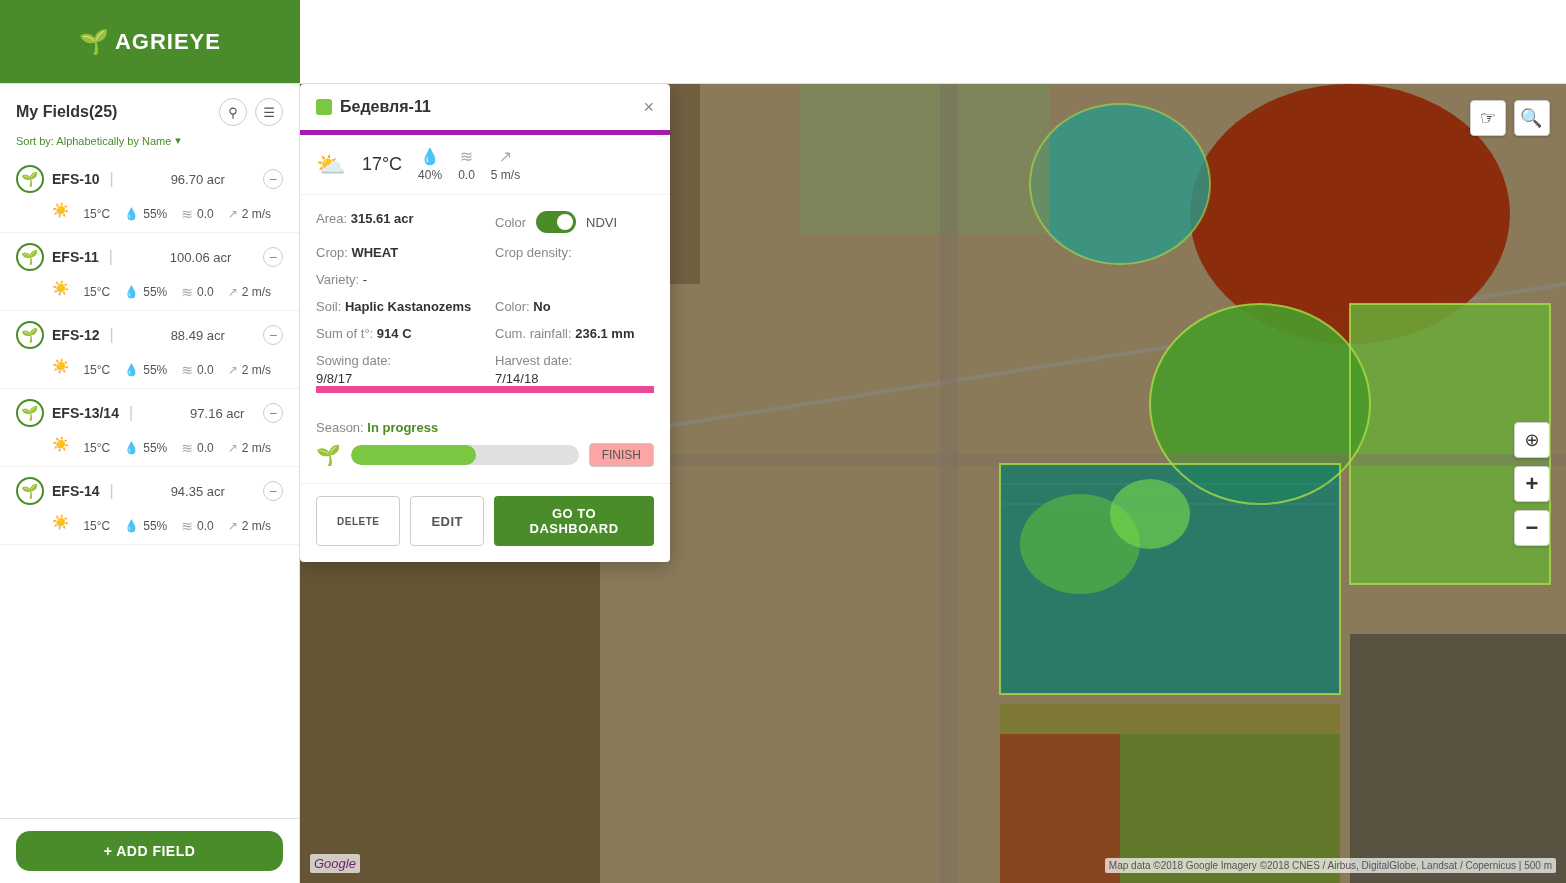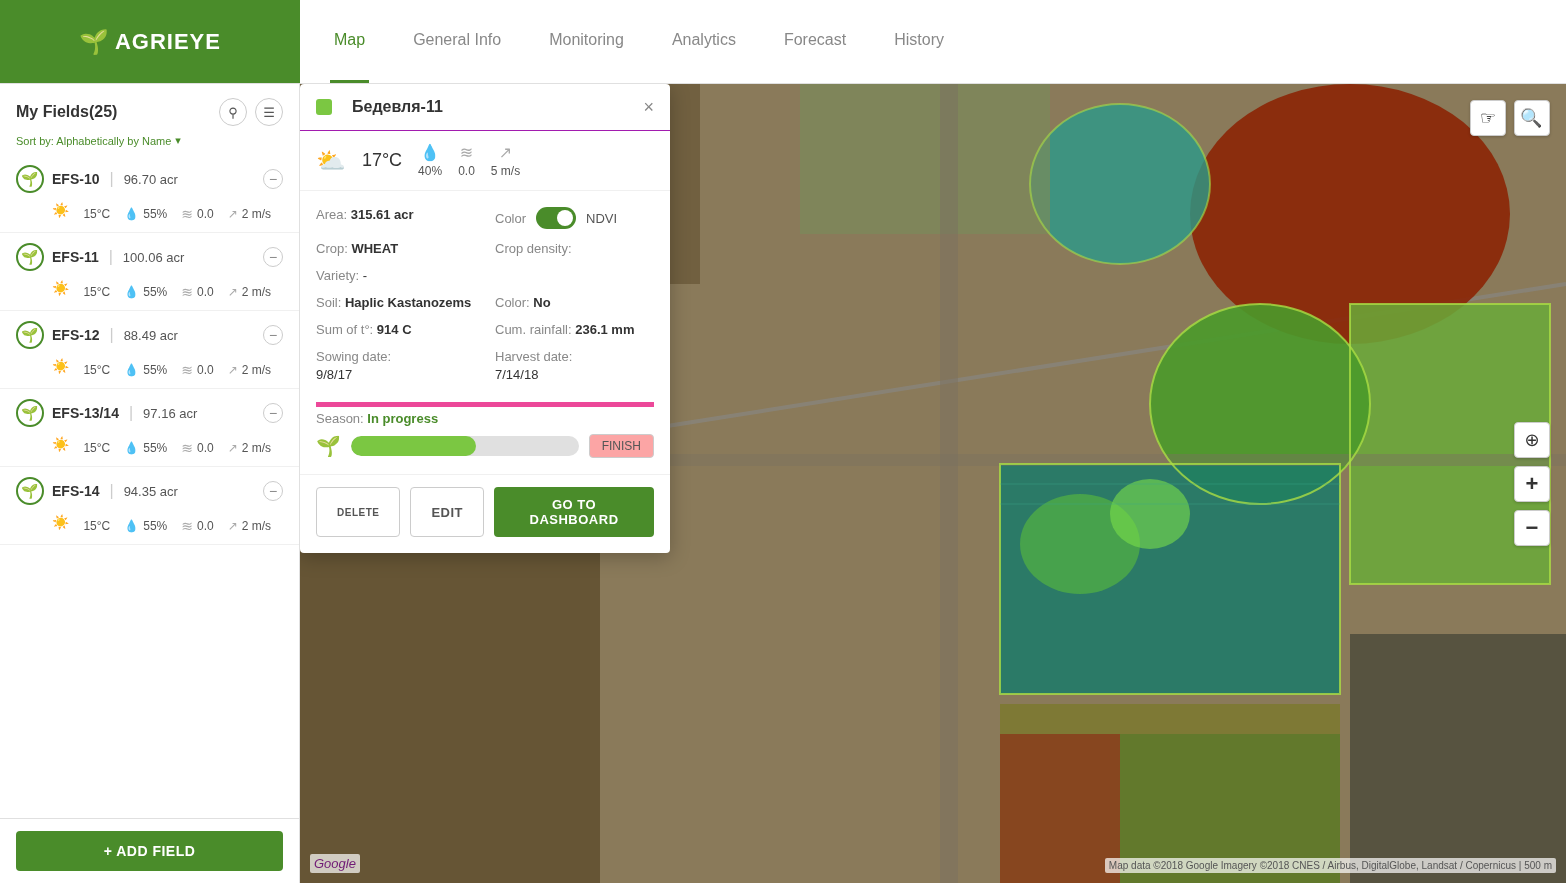--- a/index.html
+++ b/index.html
@@ -140,20 +140,21 @@
       font-weight: 600;
       color: #333;
     }
     .field-divider {
       color: #ccc;
       margin: 0 2px;
     }
     .field-area {
       font-size: 13px;
       color: #555;
+      margin-left: 47px;
     }
     .field-minus {
       margin-left: auto;
       width: 20px;
       height: 20px;
       border: 1px solid #ccc;
       border-radius: 50%;
       display: flex;
       align-items: center;
       justify-content: center;
@@ -178,21 +179,21 @@
     .weather-icon { font-size: 14px; }
     .sidebar-bottom {
       padding: 12px 16px;
       border-top: 1px solid #e0e0e0;
     }
     .add-field-btn {
       width: 100%;
       background: #4a8c2a;
       color: #fff;
       border: none;
-      border-radius: 4px;
+      border-radius: 14px;
       padding: 12px;
       font-size: 14px;
       font-weight: 600;
       cursor: pointer;
       letter-spacing: 0.5px;
     }
 
     
     .map-area {
       flex: 1;
@@ -299,22 +300,22 @@
       background: #fff;
       border-radius: 4px;
       box-shadow: 0 4px 20px rgba(0,0,0,0.25);
       z-index: 100;
       font-size: 14px;
     }
     .popup-header {
       display: flex;
       align-items: center;
       padding: 14px 16px;
-      border-bottom: 1px solid #a21caf;
-      gap: 20px;
+      border-bottom: 5px solid #a21caf;
+      gap: 8px;
     }
     .popup-color-dot {
       width: 16px;
       height: 16px;
       background: #7bc742;
       border-radius: 3px;
       flex-shrink: 0;
     }
     .popup-title {
       font-size: 16px;
@@ -399,23 +400,23 @@
       height: 16px;
       background: #fff;
       border-radius: 50%;
     }
     .ndvi-label {
       font-size: 13px;
       color: #555;
     }
 
     .season-row {
-      margin-top: 20px;
-      padding-top: 4px;
-      border-top: 5px solid #ec4899;
+      margin-top: 0;
+      padding-top: 27px;
+      border-top: 7px solid #ec4899;
     }
     .season-label {
       font-size: 13px;
       color: #888;
       margin-bottom: 8px;
     }
     .season-label strong { color: #4a8c2a; font-weight: 600; }
     .season-progress-row {
       display: flex;
       align-items: center;
@@ -498,28 +499,20 @@
     .map-svg { position: absolute; top: 0; left: 0; width: 100%; height: 100%; }
   </style>
 </head>
 <body>
 
 <div class="header">
   <div class="logo-area">
     <span class="logo-icon">🌱</span>
     <span class="logo-text">AGRIEYE</span>
   </div>
-  <nav class="nav-tabs">
-    <div class="nav-tab active">Map</div>
-    <div class="nav-tab">General Info</div>
-    <div class="nav-tab">Monitoring</div>
-    <div class="nav-tab">Analytics</div>
-    <div class="nav-tab">Forecast</div>
-    <div class="nav-tab">History</div>
-  </nav>
 </div>
 
 <div class="main">
 
   <div class="sidebar">
     <div class="sidebar-header">
       <span class="sidebar-title">My Fields(25)</span>
       <div class="sidebar-icons">
         <div class="icon-btn">⚲</div>
         <div class="icon-btn">☰</div>

